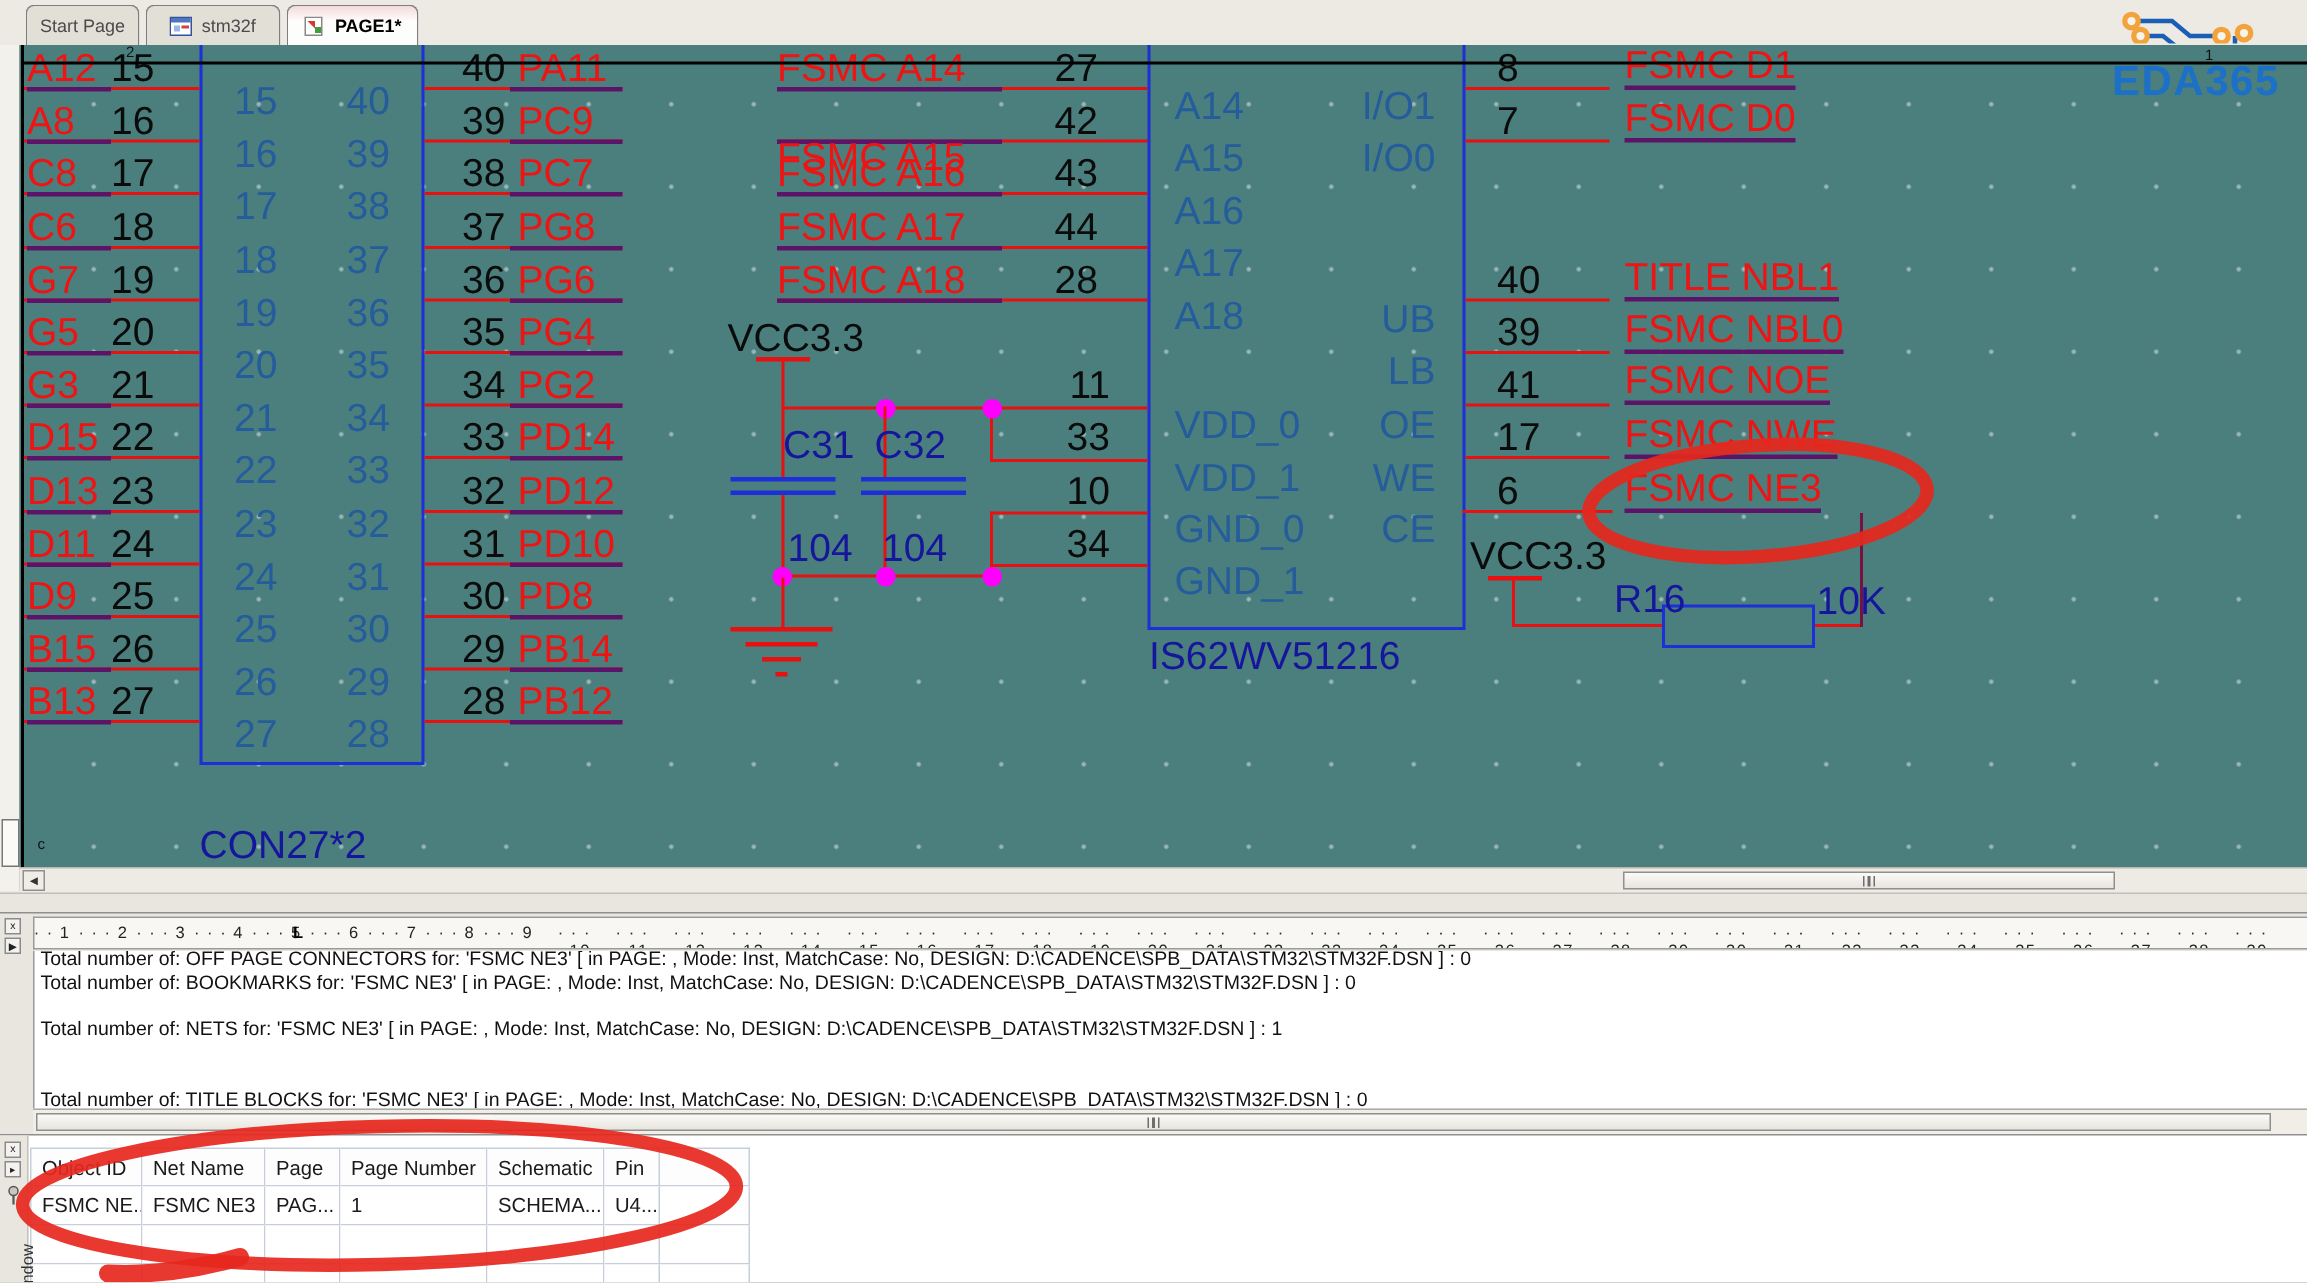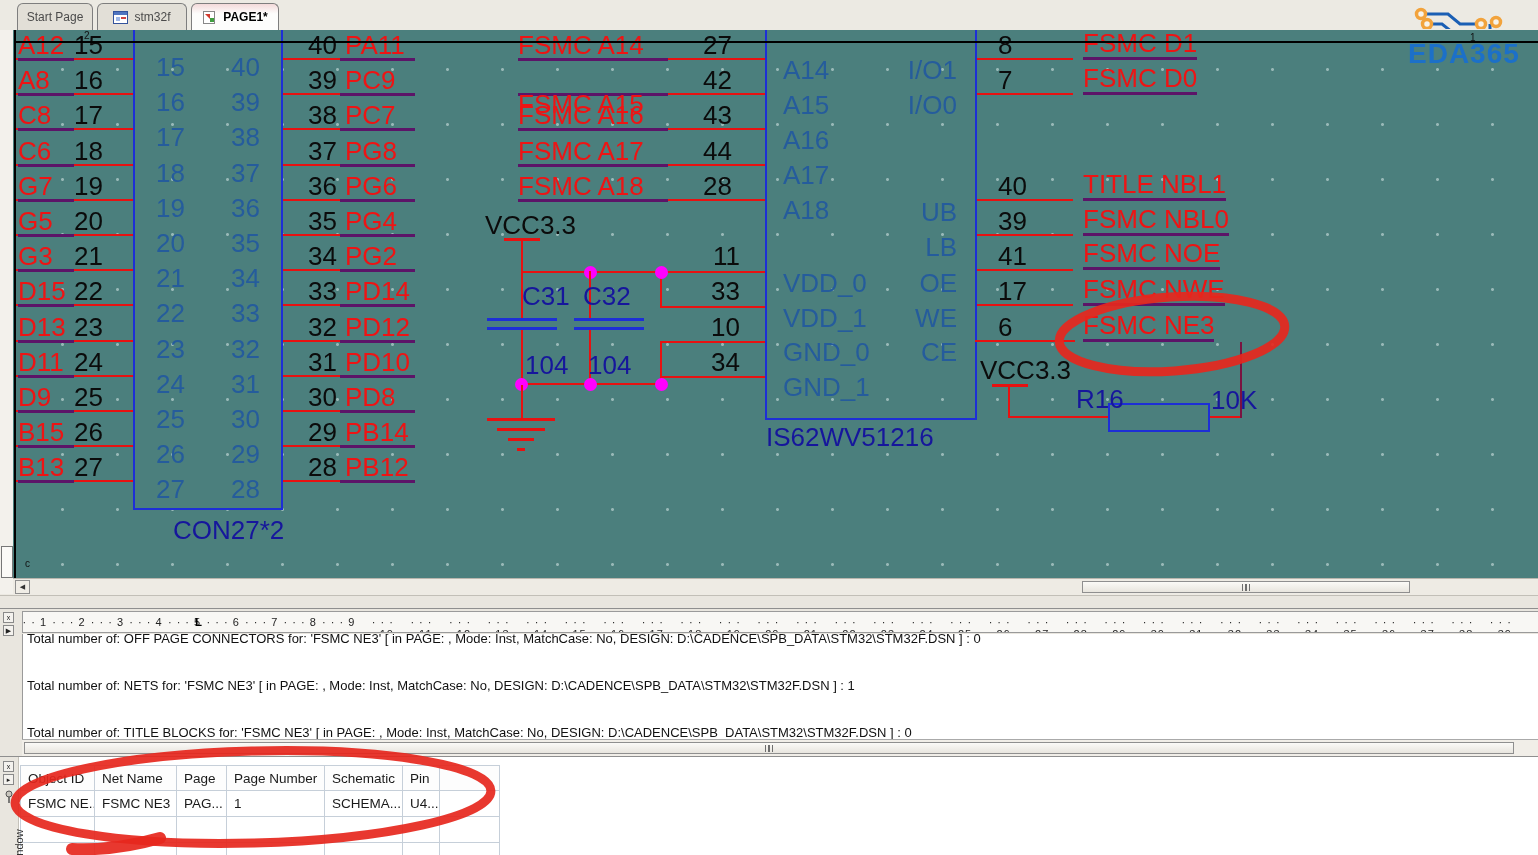--- a/index.html
+++ b/index.html
@@ -237,21 +237,21 @@
       <div class="stxt blk" style="left: 282px; top: 354px; width: 42px; text-align: right;">30</div>
       <div class="stxt net" style="left: 332px; top: 354px;">PD8</div>
       <div class="wire" style="left: 270px; top: 415.2px; width: 132px;"></div>
       <div class="uline" style="left: 327px; top: 415.2px; width: 75px;"></div>
       <div class="stxt blk" style="left: 282px; top: 389.2px; width: 42px; text-align: right;">29</div>
       <div class="stxt net" style="left: 332px; top: 389.2px;">PB14</div>
       <div class="wire" style="left: 270px; top: 450.4px; width: 132px;"></div>
       <div class="uline" style="left: 327px; top: 450.4px; width: 75px;"></div>
       <div class="stxt blk" style="left: 282px; top: 424.4px; width: 42px; text-align: right;">28</div>
       <div class="stxt net" style="left: 332px; top: 424.4px;">PB12</div>
-      <div class="stxt ref" style="left: 120px; top: 487px; margin-left: 40px;">CON27*2</div>
+      <div class="stxt ref" style="left: 120px; top: 520px;">CON27*2</div>
       <div class="wire" style="left: 505px; top: 28px; width: 247px;"></div>
       <div class="uline" style="left: 505px; top: 28px; width: 150px;"></div>
       <div class="stxt net" style="left: 505px; top: 2px;">FSMC A14</div>
       <div class="stxt blk" style="left: 690px; top: 2px;">27</div>
       <div class="wire" style="left: 505px; top: 63.2px; width: 247px;"></div>
       <div class="uline" style="left: 505px; top: 63.2px; width: 150px;"></div>
       <div class="stxt net" style="left: 505px; top: 37.2px; margin-top: 24px;">FSMC A15</div>
       <div class="stxt blk" style="left: 690px; top: 37.2px;">42</div>
       <div class="wire" style="left: 505px; top: 98.4px; width: 247px;"></div>
       <div class="uline" style="left: 505px; top: 98.4px; width: 150px;"></div>
@@ -402,20 +402,21 @@
         <div class="rcell" style="left: 1258.15px; width: 38px;">· · · 34</div>
         <div class="rcell" style="left: 1296.7px; width: 38px;">· · · 35</div>
         <div class="rcell" style="left: 1335.25px; width: 38px;">· · · 36</div>
         <div class="rcell" style="left: 1373.8px; width: 38px;">· · · 37</div>
         <div class="rcell" style="left: 1412.35px; width: 38px;">· · · 38</div>
         <div class="rcell" style="left: 1450.9px; width: 38px;">· · · 39</div>
         <div class="rcell" style="left: 168px; width: 12px; font-weight: bold; color: rgb(0, 0, 0);">L</div>
       </div>
   <div id="logtext">
         <div class="logline" style="top: -3px;">Total number of: OFF PAGE CONNECTORS for: 'FSMC NE3' [ in PAGE: , Mode: Inst, MatchCase: No, DESIGN: D:\CADENCE\SPB_DATA\STM32\STM32F.DSN ] : 0</div>
+        <div class="logline" style="top: 12.6px;">Total number of: BOOKMARKS for: 'FSMC NE3' [ in PAGE: , Mode: Inst, MatchCase: No, DESIGN: D:\CADENCE\SPB_DATA\STM32\STM32F.DSN ] : 0</div>
         <div class="logline" style="top: 43.8px;">Total number of: NETS for: 'FSMC NE3' [ in PAGE: , Mode: Inst, MatchCase: No, DESIGN: D:\CADENCE\SPB_DATA\STM32\STM32F.DSN ] : 1</div>
         <div class="logline" style="top: 90.6px;">Total number of: TITLE BLOCKS for: 'FSMC NE3' [ in PAGE: , Mode: Inst, MatchCase: No, DESIGN: D:\CADENCE\SPB_DATA\STM32\STM32F.DSN ] : 0</div>
       </div>
   <div id="logscroll">
     <div class="sthumb" style="left:2px;top:2px;width:1490px;height:12px;">
       <span class="grip"></span>
           <span class="grip"></span>
           <span class="grip"></span>
     </div>
   </div>

